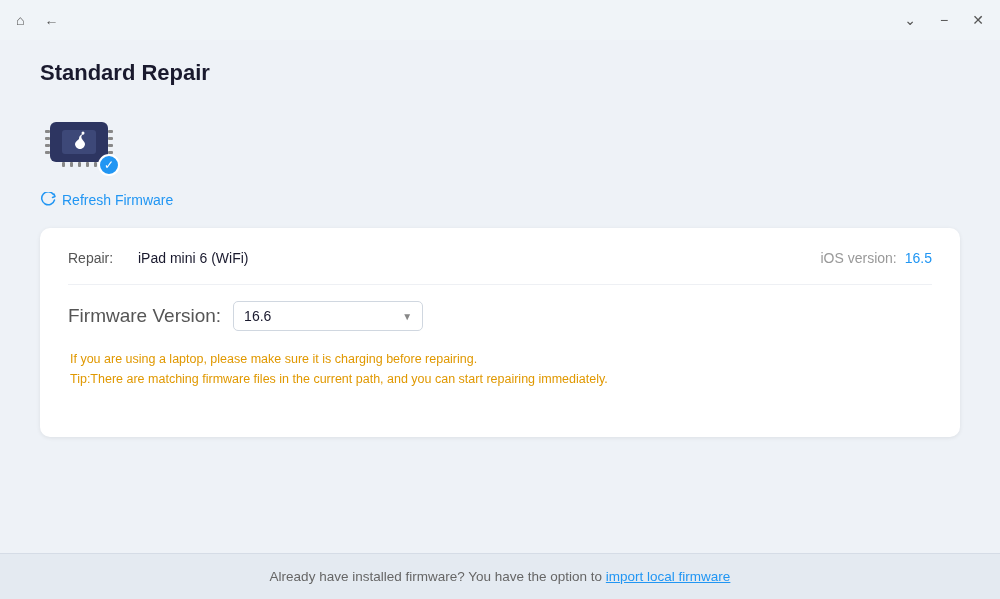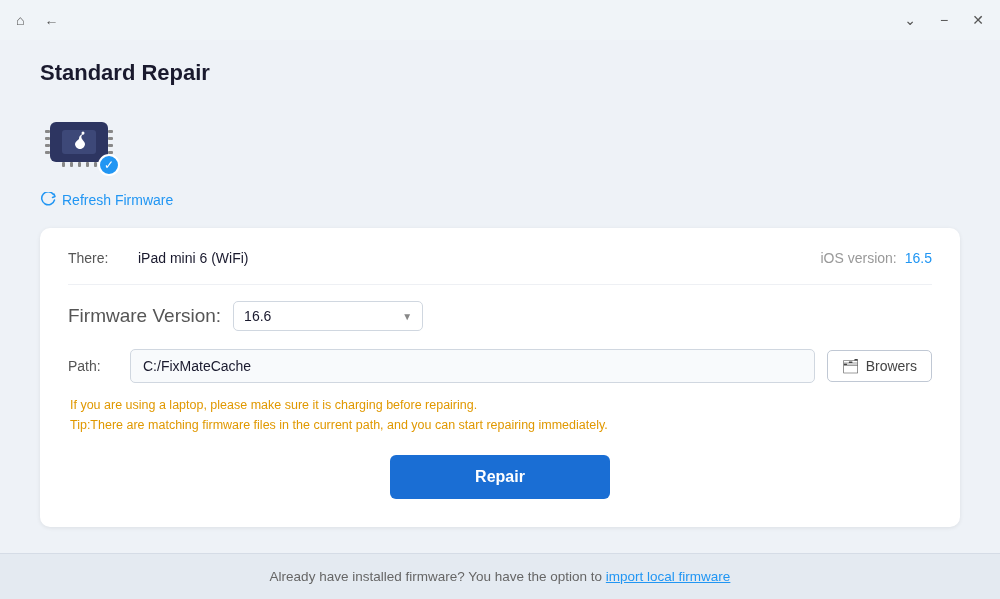--- a/index.html
+++ b/index.html
@@ -323,54 +323,45 @@
       <path d="M13.5 2.5A6.5 6.5 0 1 0 14.5 8" stroke="#2196F3" stroke-width="1.5" stroke-linecap="round"></path>
       <path d="M14 2l1 2.5-2.5 1" stroke="#2196F3" stroke-width="1.5" stroke-linecap="round" stroke-linejoin="round"></path>
     </svg>
     <a class="refresh-link">Refresh Firmware</a>
   </div>
 
   <div class="info-card">
 
     <div class="info-row">
       <div class="info-row-left">
-        <span class="info-label">There:</span>
+        <span class="info-label">Repair:</span>
         <span class="info-value">iPad mini 6 (WiFi)</span>
       </div>
       <div class="info-row-right">
         <span class="ios-label">iOS version:</span>
         <span class="ios-value">16.5</span>
       </div>
     </div>
 
     <hr class="section-divider">
 
     <div class="form-row">
       <span class="form-label">Firmware Version:</span>
       <div class="version-select">
         <span>16.6</span>
         <span class="version-select-arrow">▼</span>
       </div>
     </div>
 
-    <div class="path-row">
-      <span class="path-label">Path:</span>
-      <input class="path-input" type="text" value="C:/FixMateCache" style="">
-      <button class="browse-btn">
-        <span class="browse-icon">🗂</span>
-        <span>Browers</span>
-      </button>
-    </div>
 
     <div class="tip-text">
       <div>If you are using a laptop, please make sure it is charging before repairing.</div>
       <div>Tip:There are matching firmware files in the current path, and you can start repairing immediately.</div>
     </div>
 
-    <button class="repair-btn">Repair</button>
   </div>
 </div>
 
 <div class="footer">
   <span>Already have installed firmware? You have the option to</span>
   <span> </span>
   <a class="footer-link">import local firmware</a>
 </div>
 
 </body></html>

